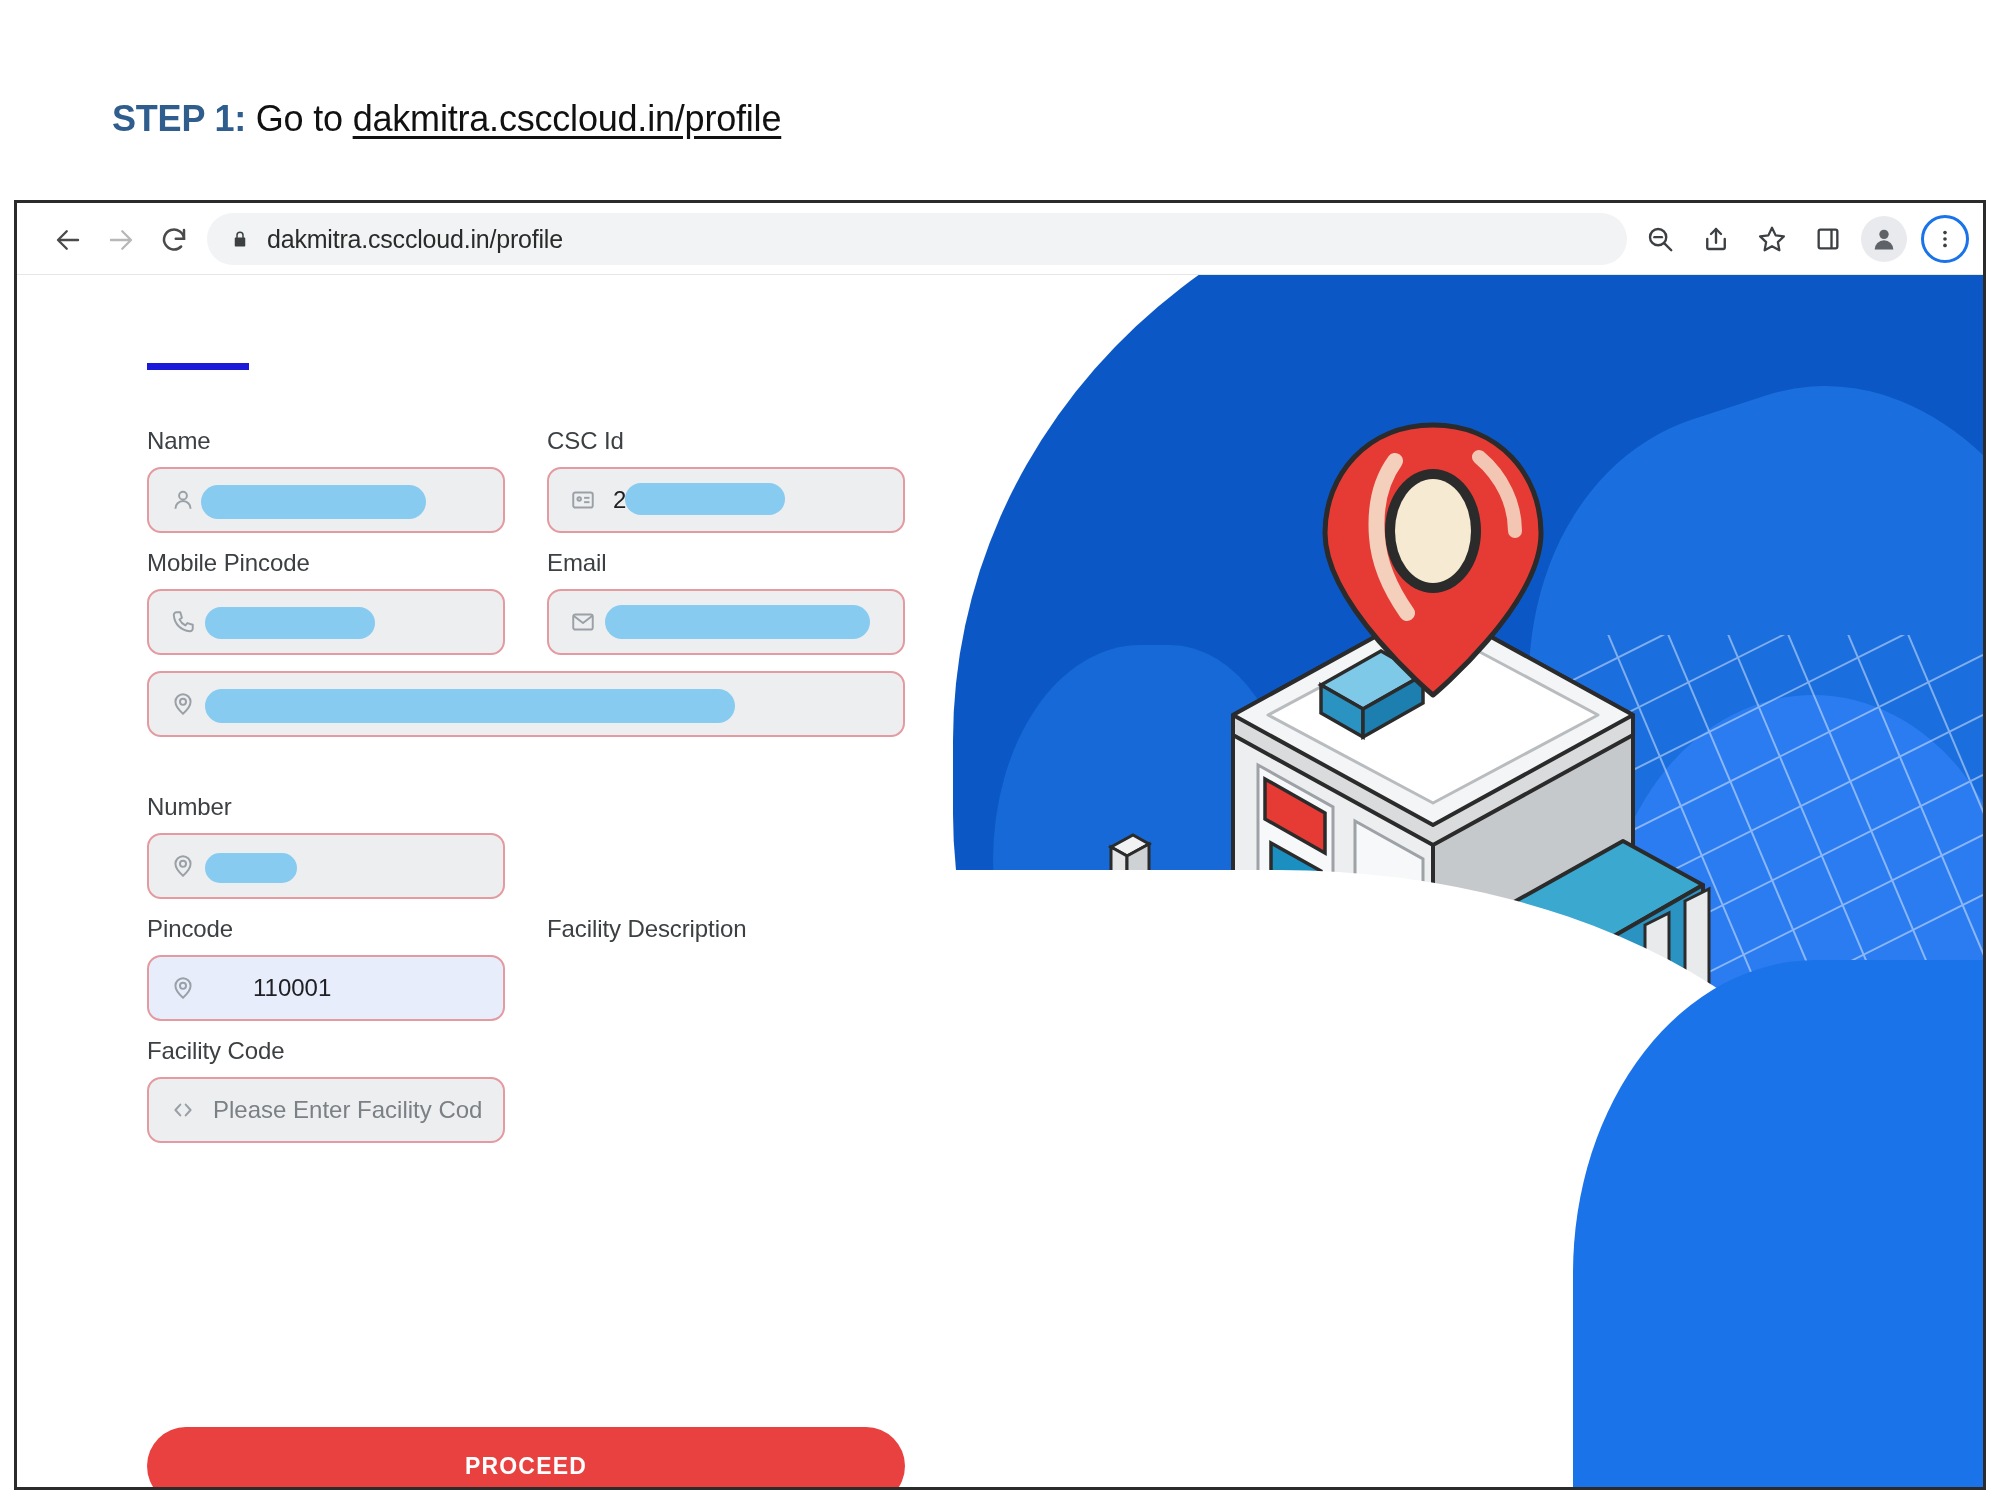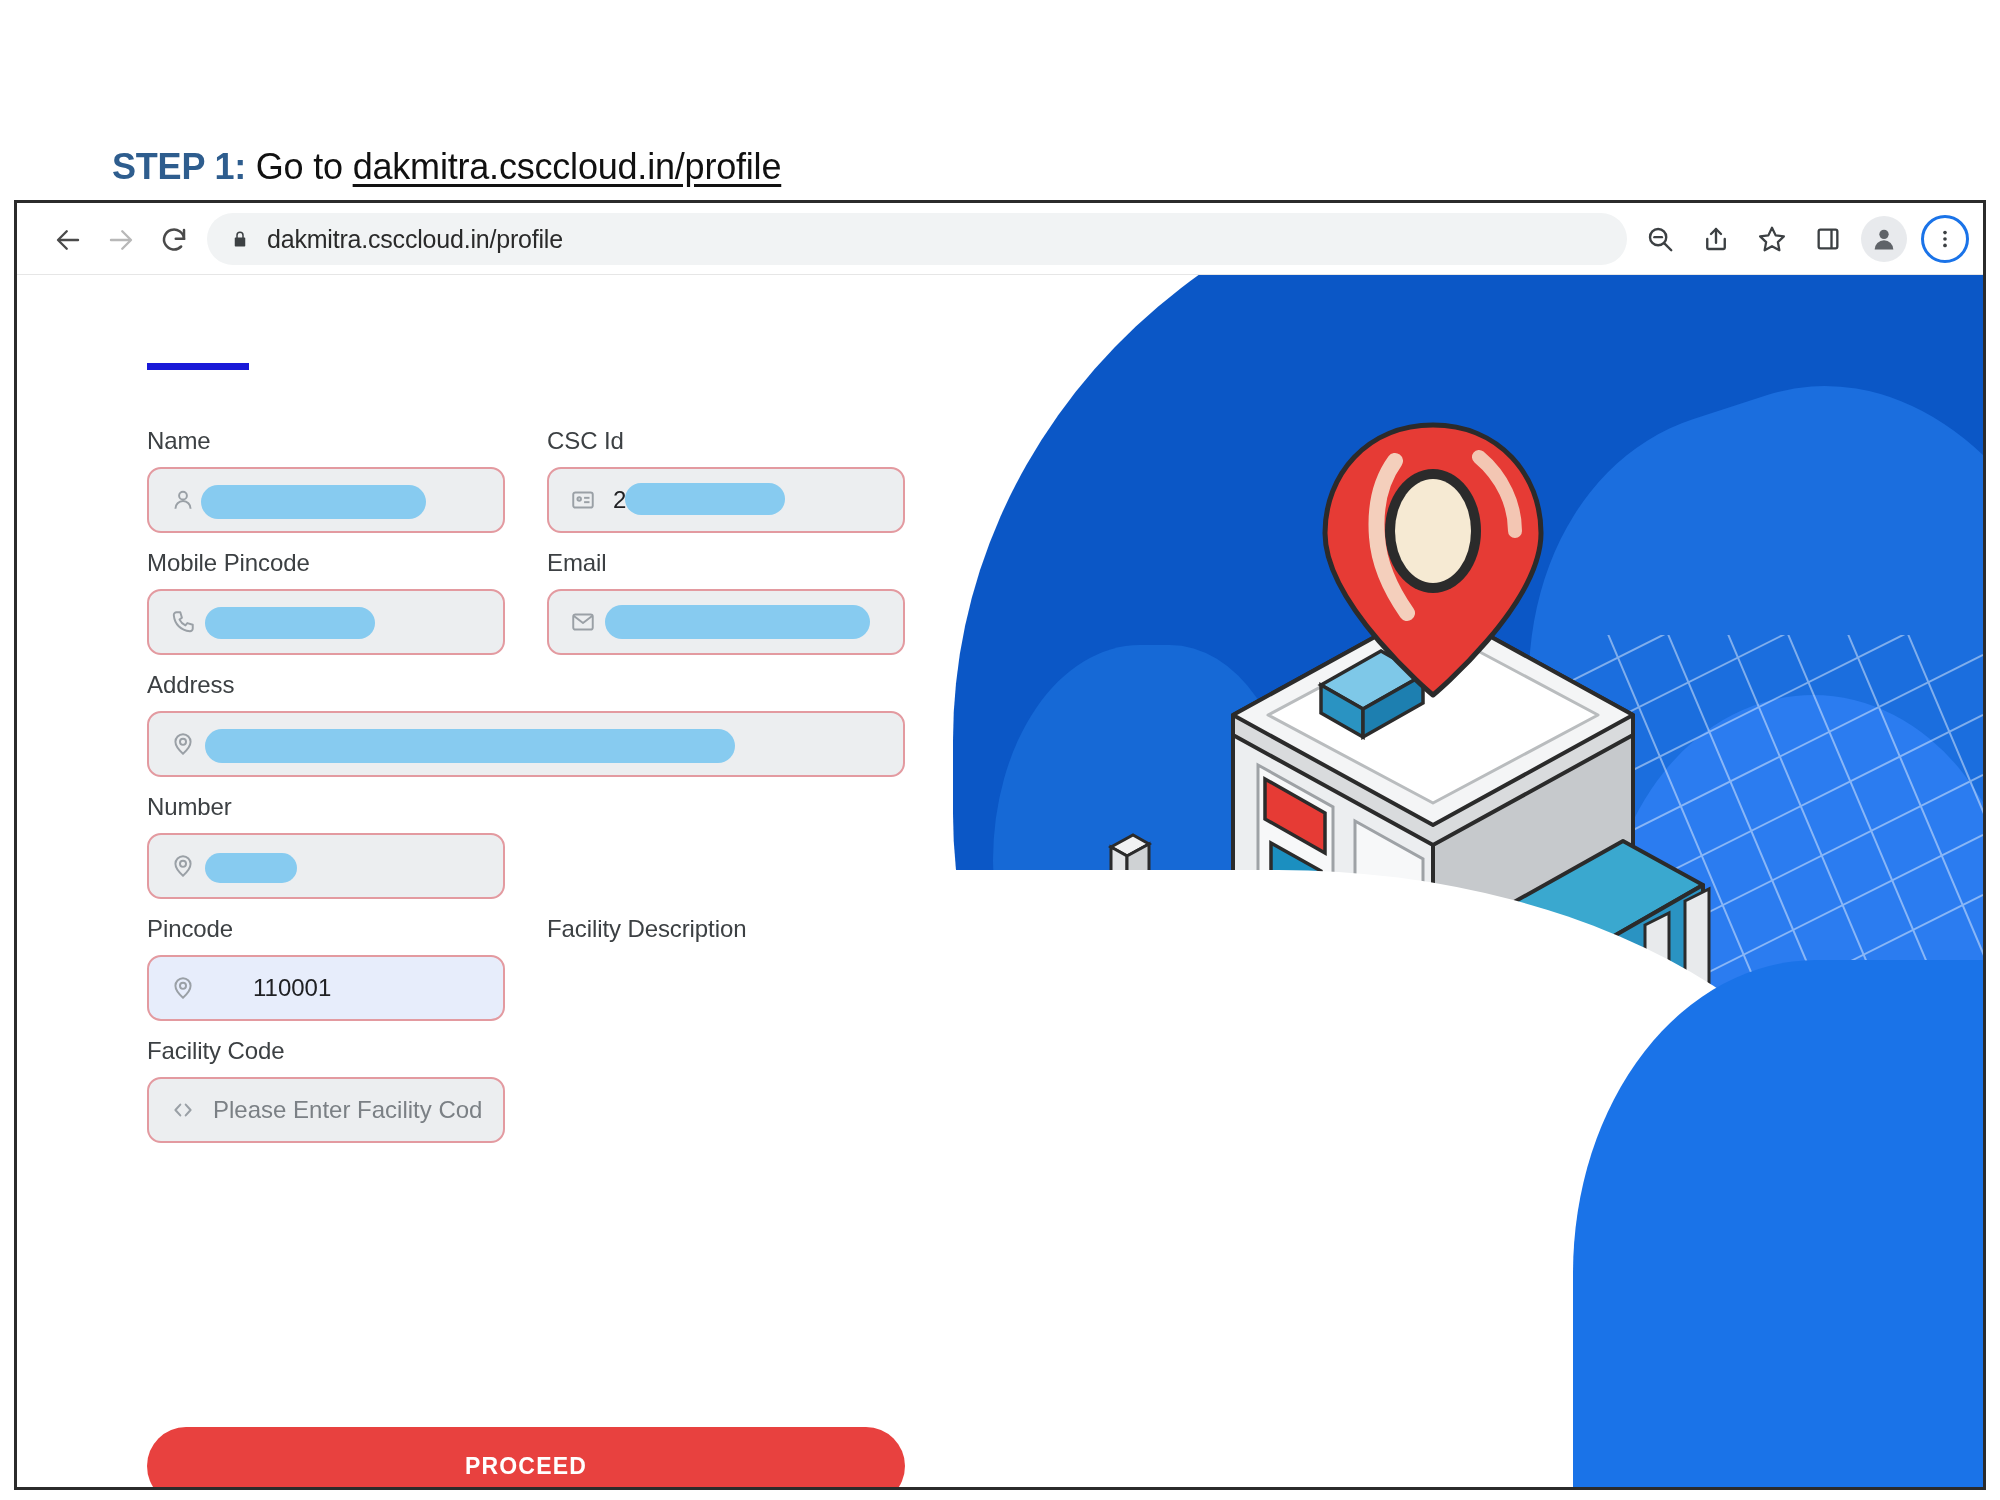--- a/index.html
+++ b/index.html
@@ -11,21 +11,20 @@
   }
 
   
   #slide-heading {
     position: absolute;
     left: 112px; top: 98px;
     font-size: 36px;
     color: #111111;
     white-space: nowrap;
     letter-spacing: -0.2px;
-    margin-top: 48px;
   }
   #slide-heading .step {
     color: #2e5d8e;
     font-weight: bold;
   }
   #slide-heading .url {
     text-decoration: underline;
     text-underline-offset: 5px;
   }
 
@@ -476,21 +475,20 @@
               </svg>
             </span>
             <span class="field-value"></span>
             <span class="redact" style="left:56px; top:14px; width:265px; height:34px;"></span>
           </div>
         </div>
       </div>
 
       <div class="field-row" style="top:396px;">
         <div class="field full">
-          <div class="field-label">Address</div>
           <div class="field-box">
             <span class="field-icon">
               <svg width="26" height="26" viewBox="0 0 24 24" fill="none" stroke="currentColor" stroke-width="1.8">
                 <path d="M12 21s7-6.2 7-11A7 7 0 0 0 5 10c0 4.8 7 11 7 11z"></path>
                   <circle cx="12" cy="10" r="2.8"></circle>
               </svg>
             </span>
             <span class="field-value"></span>
             <span class="redact" style="left:56px; top:16px; width:530px; height:34px;"></span>
           </div>

